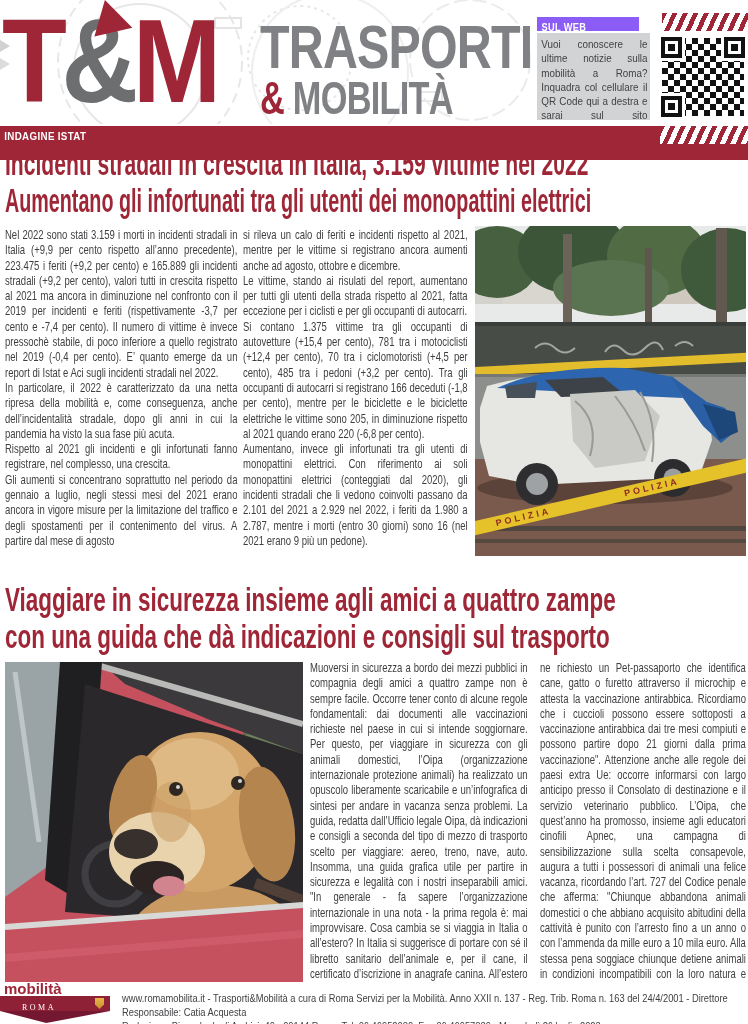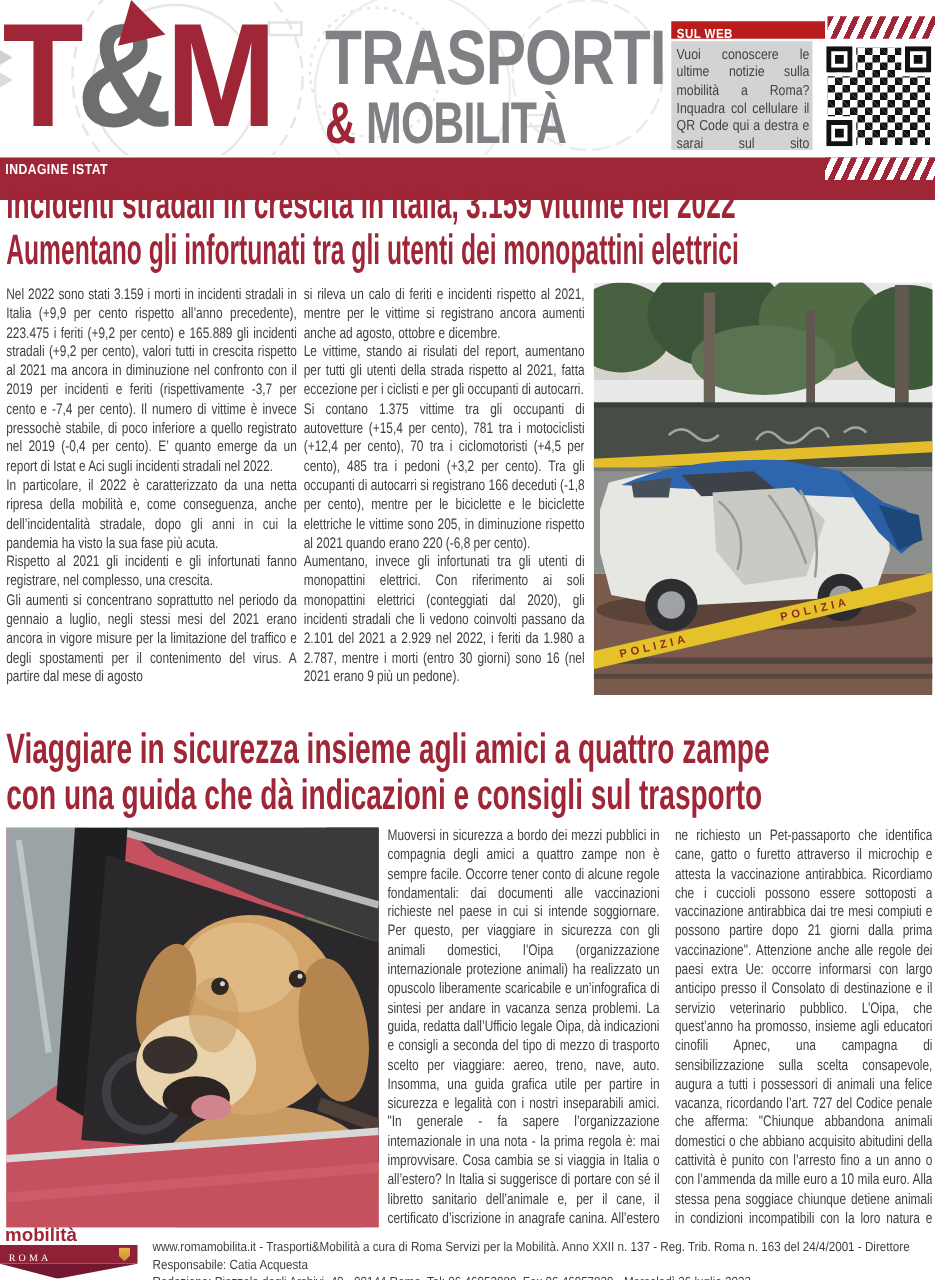--- a/index.html
+++ b/index.html
@@ -13,21 +13,21 @@
   .logo .t,.logo .m{color:#9e2636;}
   .logo .amp{color:#6d6e70;}
   .logo-arrow{position:absolute;left:99px;top:4px;width:0;height:0;
         border-left:34px solid #9e2636;border-top:19px solid transparent;border-bottom:19px solid transparent;
         transform:rotate(16deg);}
   .brand-title{position:absolute;left:260px;top:16px;color:#808184;font-weight:bold;font-size:62px;line-height:1;
         transform:scaleX(.78);transform-origin:left top;white-space:nowrap;letter-spacing:-1px;}
   .brand-sub{position:absolute;left:260px;top:74px;font-weight:bold;font-size:47px;line-height:1;
         transform:scaleX(.73);transform-origin:left top;white-space:nowrap;letter-spacing:-1px;color:#808184;}
   .brand-sub .amp{color:#9e2636;}
-  .sulweb-bar{position:absolute;left:537px;top:17px;width:123px;height:14px;background:#b91c1c;}
+  .sulweb-bar{position:absolute;left:537px;top:17px;width:102px;height:14px;background:#8b5cf6;}
   .sulweb-bar span{display:inline-block;color:#fff;font-weight:bold;font-size:10.5px;line-height:14px;
         padding-left:5px;transform:scaleX(.88);transform-origin:left center;white-space:nowrap;letter-spacing:.4px;}
   .stripes{background:repeating-linear-gradient(115deg,#9e2636 0 4.5px,#ffffff 4.5px 9.5px);}
   .top-stripes{position:absolute;left:662px;top:13px;width:86px;height:18px;}
   .sulweb-box{position:absolute;left:537px;top:33px;width:113px;height:87px;background:#d2d3d4;overflow:hidden;}
   .sulweb-box div{width:125px;padding:4px 5px;transform:scaleX(.85);transform-origin:left top;
         font-size:11.6px;line-height:14.3px;text-align:justify;color:#414244;}
   
   .qr{position:absolute;left:659px;top:35px;width:88px;height:84px;background:#fff;}
   .qr .mods{position:absolute;inset:3px;
@@ -46,21 +46,21 @@
         transform:scaleX(var(--sx,.62));transform-origin:left top;}
   
   .bcol{position:absolute;transform:scaleX(.78);transform-origin:left top;
         font-size:12.2px;line-height:15.3px;text-align:justify;overflow:hidden;color:#3e3f41;}
   .bcol p{margin:0;}
   
   .photo{position:absolute;display:block;}
   
   .flogo-name{position:absolute;left:4px;top:981px;color:#9e2636;font-weight:bold;font-size:15px;line-height:15px;}
   .flogo-ribbon{position:absolute;left:0;top:996px;width:110px;height:15px;background:#8e2136;}
-  .flogo-ribbon span{color:#fff;font-family:"Liberation Serif",serif;font-size:8px;line-height:15px;letter-spacing:2.5px;padding-left:7px;}
+  .flogo-ribbon span{color:#fff;font-family:"Liberation Serif",serif;font-size:8px;line-height:15px;letter-spacing:2.5px;padding-left:7px;margin-left:15px;}
   .crest{position:absolute;right:6px;top:2px;width:9px;height:11px;background:linear-gradient(#e8b54a,#c89030);
         clip-path:polygon(0 0,100% 0,100% 60%,50% 100%,0 60%);}
   .flogo-fold{position:absolute;left:0;top:1011px;width:110px;height:12px;background:#731830;
         clip-path:polygon(0 0,100% 0,42% 100%);}
   .ftext{position:absolute;left:122px;top:992px;width:712px;transform:scaleX(.88);transform-origin:left top;
         font-size:10.6px;line-height:13.8px;color:#3e3f41;}
 </style>
 </head>
 <body>
 

